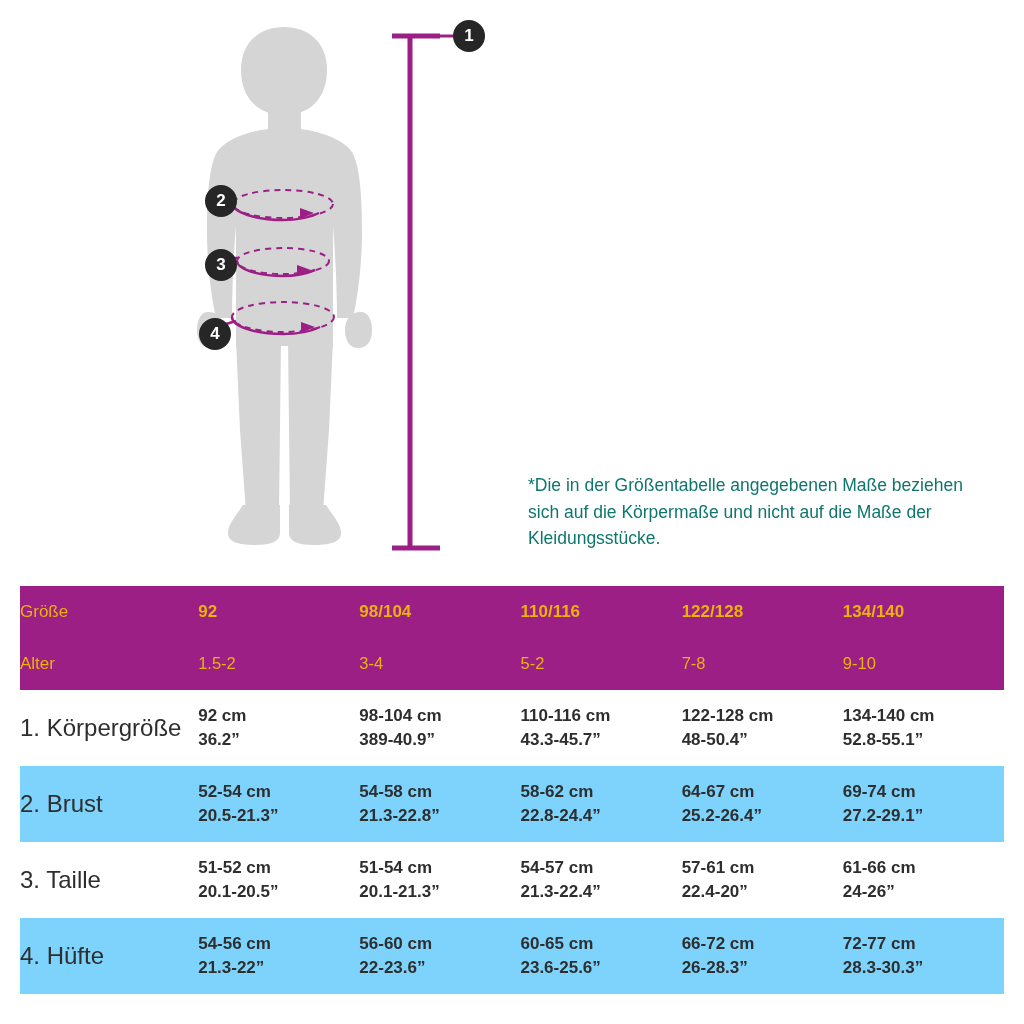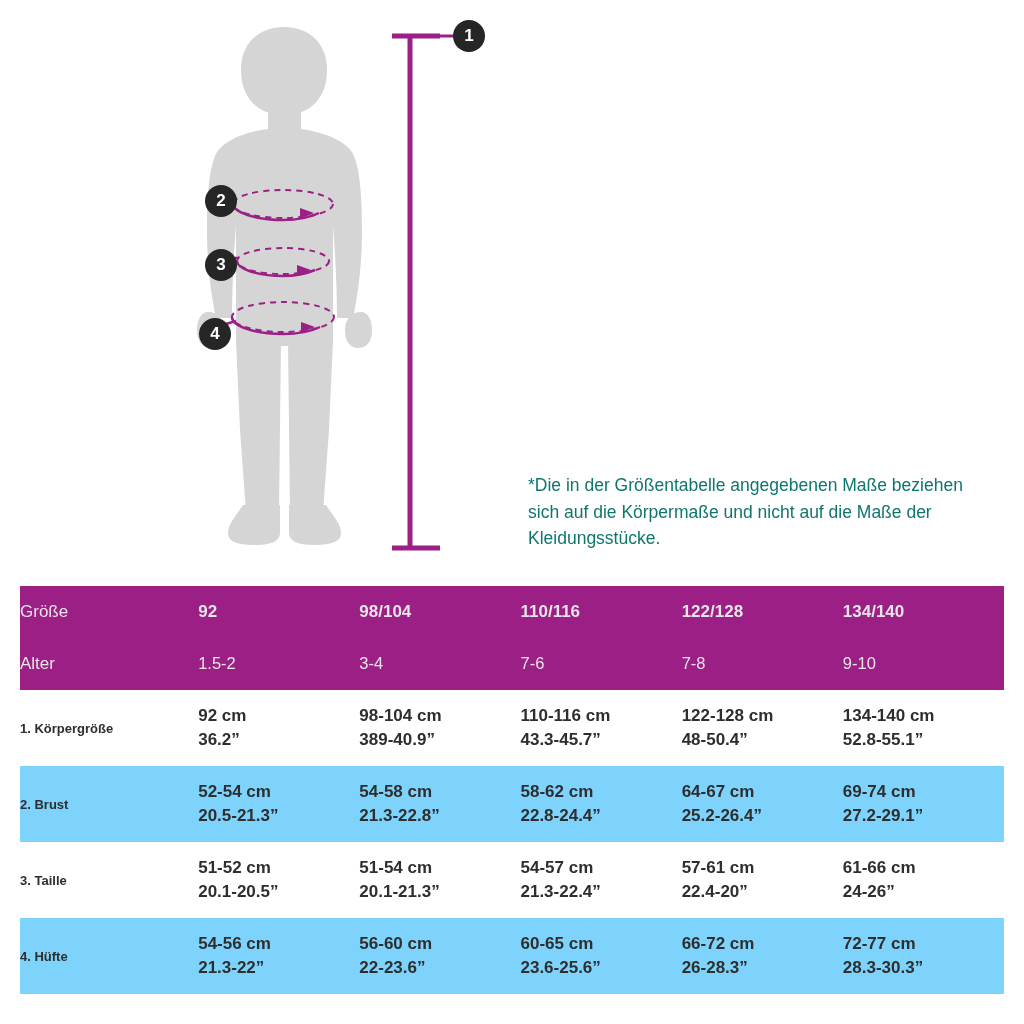--- a/index.html
+++ b/index.html
@@ -69,21 +69,21 @@
     border-collapse: collapse;
     table-layout: fixed;
   }
   #size-table th, #size-table td {
     text-align: left;
     vertical-align: middle;
     padding: 0;
   }
   thead tr.head-row th {
     background: #9c1f86;
-    color: #e5e5e5;
+    color: #eab308;
     height: 52px;
     padding-left: 16px;
     font-size: 17px;
     margin-left: 40px;
   }
   thead tr.head-row.row-size th {
     padding-top: 10px;
   }
   thead tr.head-row.row-age th {
     padding-bottom: 12px;
@@ -101,22 +101,22 @@
   thead .age-val { font-weight: normal; font-size: 16.5px; }
 
   tbody tr { height: 76px; }
   tbody tr.alt { background: #7dd3fc; margin-left: 40px; }
   tbody td {
     padding-left: 16px;
     font-size: 17px;
     color: #2e2e2e;
   }
   tbody td.label-col {
-    font-weight: bold;
-    font-size: 13px;
+    font-weight: normal;
+    font-size: 24px;
   }
   tbody td.val-col {
     font-weight: bold;
     line-height: 1.42;
     font-size: 17px;
   }
   .cell-line { display: block; white-space: nowrap; }
 </style>
 </head>
 <body>
@@ -224,21 +224,21 @@
       <th class="label-col">
         <span class="lbl">Alter</span>
       </th>
       <th class="val-col">
         <span class="age-val">1.5-2</span>
       </th>
       <th class="val-col">
         <span class="age-val">3-4</span>
       </th>
       <th class="val-col">
-        <span class="age-val">7-6</span>
+        <span class="age-val">5-2</span>
       </th>
       <th class="val-col">
         <span class="age-val">7-8</span>
       </th>
       <th class="val-col">
         <span class="age-val">9-10</span>
       </th>
     </tr>
   </thead>
   <tbody>

